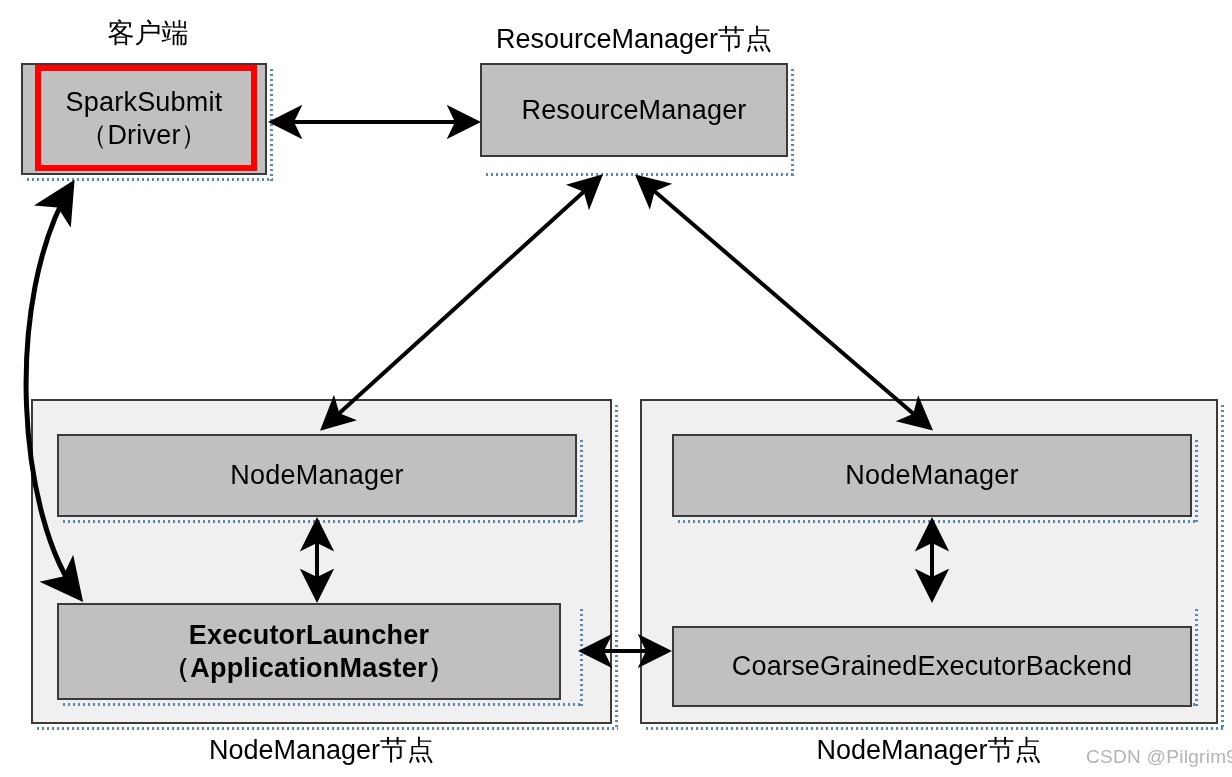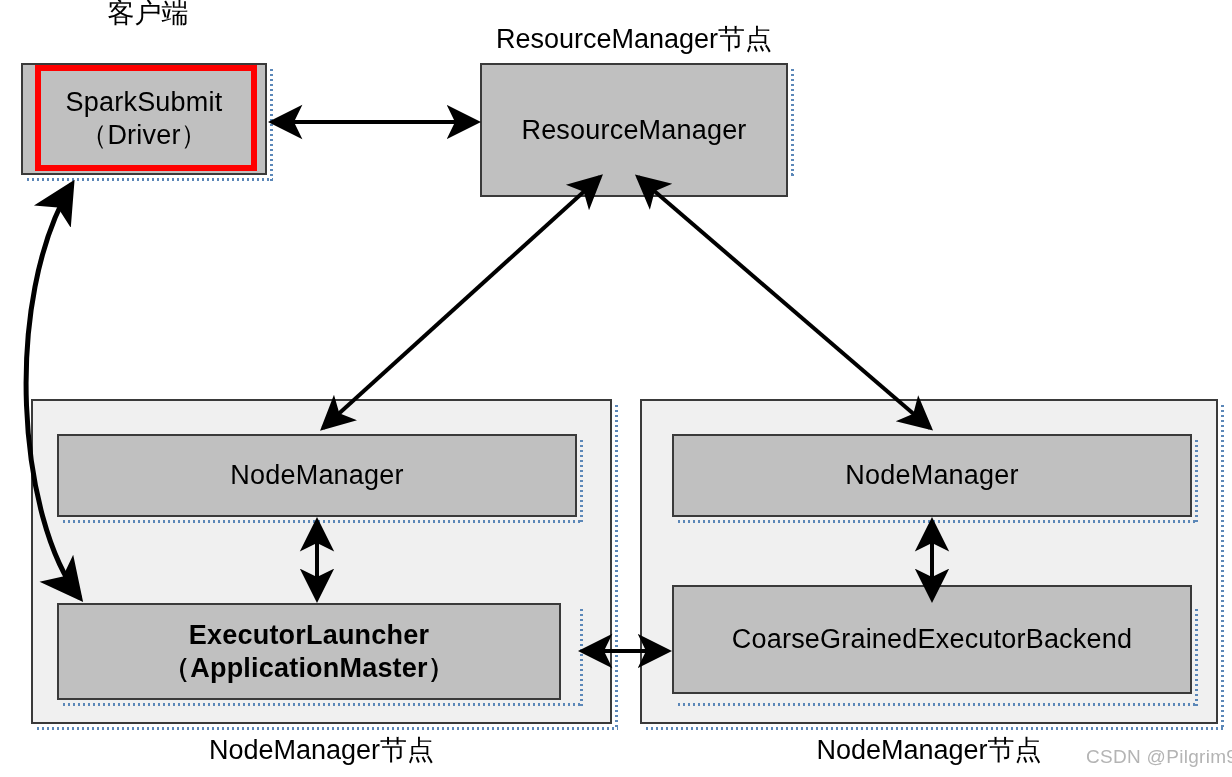--- a/index.html
+++ b/index.html
@@ -81,40 +81,40 @@
     font-size: 19px;
     white-space: nowrap;
     letter-spacing: .3px;
   }
 </style>
 </head>
 <body>
 
 <div id="canvas">
 
-  <div class="cap-label" style="left:0; top:0; width:296px;">客户端</div>
+  <div class="cap-label" style="left:0; top:20px; width:296px;">客户端</div>
   <div class="cap-label" style="left:450px; top:18px; width:368px;margin-top:8px;">ResourceManager节点</div>
 
   <div class="dotted-shadow" style="left:31px; top:399px; width:581px; height:325px;"></div>
   <div class="container-box" style="left:31px; top:399px; width:581px; height:325px;"></div>
 
   <div class="dotted-shadow" style="left:640px; top:399px; width:578px; height:325px;"></div>
   <div class="container-box" style="left:640px; top:399px; width:578px; height:325px;"></div>
 
   <div class="dotted-shadow" style="left:21px; top:63px; width:246px; height:112px;"></div>
   <div class="node-box" style="left:21px; top:63px; width:246px; height:112px;">
     <div>
       <span class="two-line">SparkSubmit</span>
       <span class="two-line">（Driver）</span>
     </div>
   </div>
   <div class="redmark" style="left:35px; top:65px; width:222px; height:106px;"></div>
 
   <div class="dotted-shadow" style="left:480px; top:63px; width:308px; height:107px;"></div>
-  <div class="node-box" style="left:480px; top:63px; width:308px; height:134px;">
+  <div class="node-box" style="left:480px; top:63px; width:308px; height:94px;">
     <span>ResourceManager</span>
   </div>
 
   <div class="dotted-shadow" style="left:57px; top:434px; width:520px; height:83px;"></div>
   <div class="node-box" style="left:57px; top:434px; width:520px; height:83px;">
     <span>NodeManager</span>
   </div>
 
   <div class="dotted-shadow" style="left:57px; top:603px; width:520px; height:97px;"></div>
   <div class="node-box bold" style="left:57px; top:603px; width:504px; height:97px;">
@@ -123,21 +123,21 @@
       <span class="two-line">（ApplicationMaster）</span>
     </div>
   </div>
 
   <div class="dotted-shadow" style="left:672px; top:434px; width:520px; height:83px;"></div>
   <div class="node-box" style="left:672px; top:434px; width:520px; height:83px;">
     <span>NodeManager</span>
   </div>
 
   <div class="dotted-shadow" style="left:672px; top:603px; width:520px; height:97px;"></div>
-  <div class="node-box" style="left:672px; top:585px; width:520px; height:109px;">
+  <div class="node-box" style="left:672px; top:626px; width:520px; height:81px;">
     <span>CoarseGrainedExecutorBackend</span>
   </div>
 
   <svg class="arrows" viewBox="0 0 1232 777" xmlns="http://www.w3.org/2000/svg">
     <defs>
       <marker id="ahead" markerWidth="9" markerHeight="9" refX="7.6" refY="4.5" orient="auto" markerUnits="strokeWidth">
         <path d="M0,0.2 L8.6,4.5 L0,8.8 L2.1,4.5 Z" fill="#000000"></path>
       </marker>
       <marker id="atail" markerWidth="9" markerHeight="9" refX="1.0" refY="4.5" orient="auto" markerUnits="strokeWidth">
         <path d="M8.6,0.2 L0,4.5 L8.6,8.8 L6.5,4.5 Z" fill="#000000"></path>

